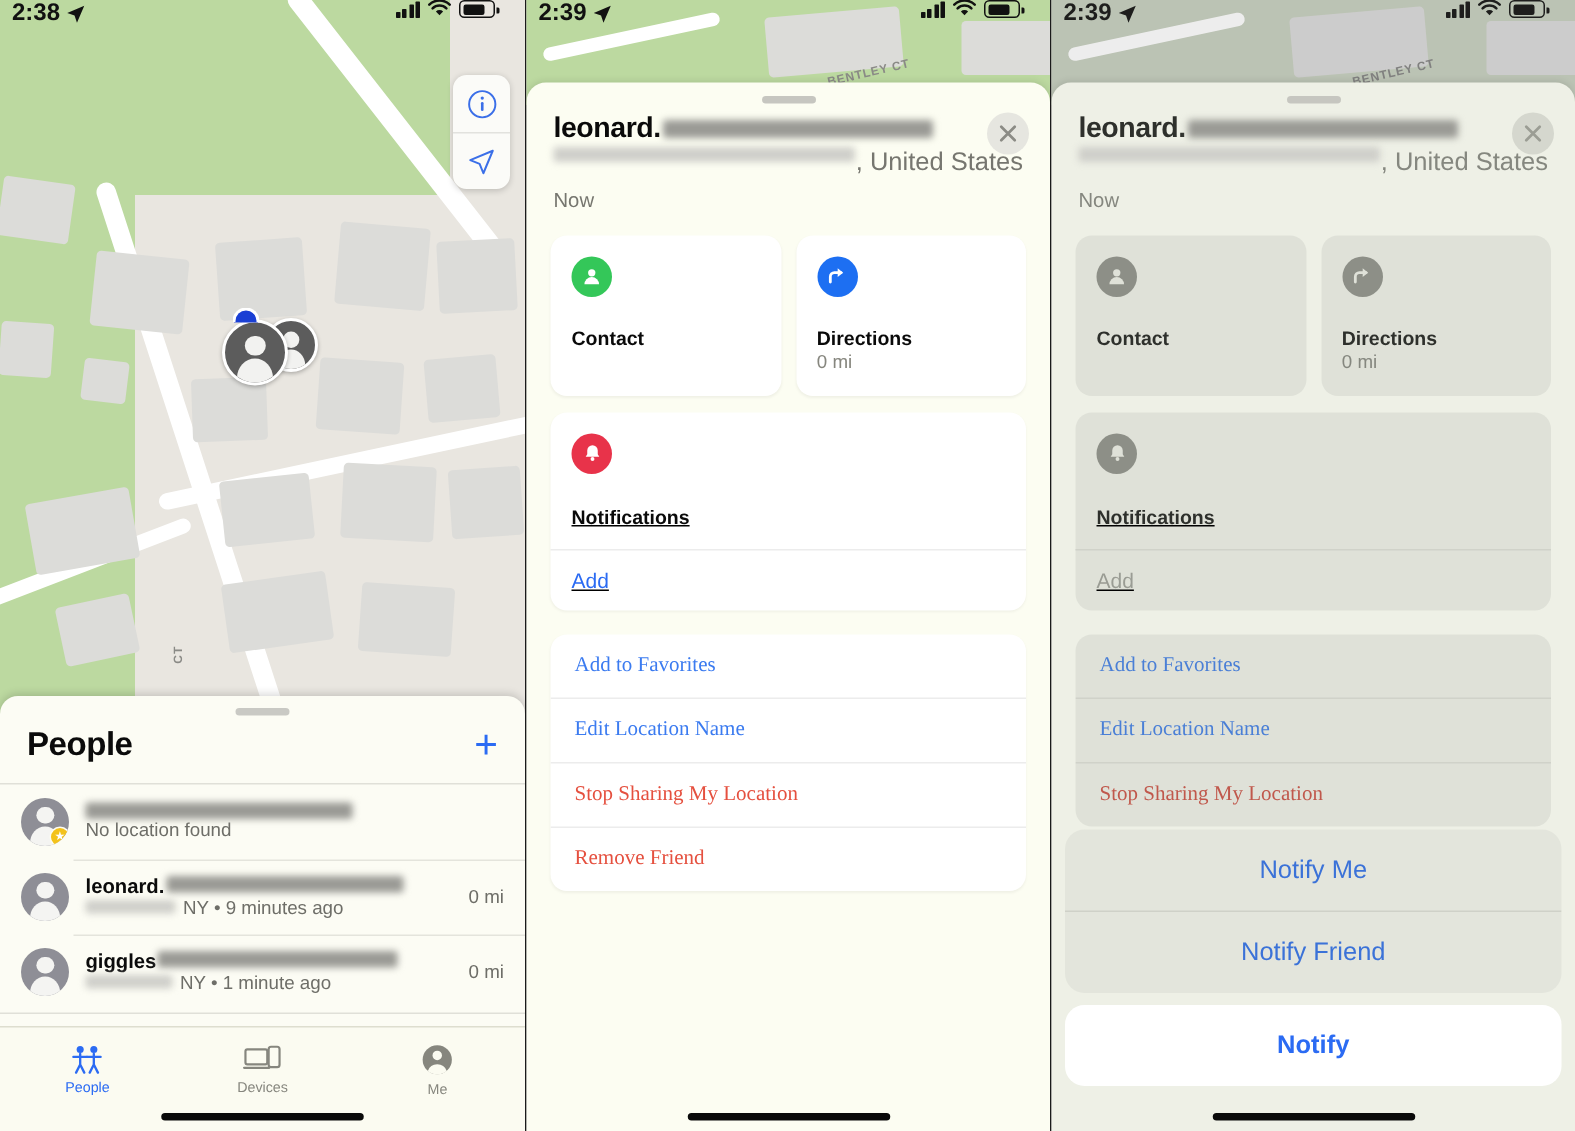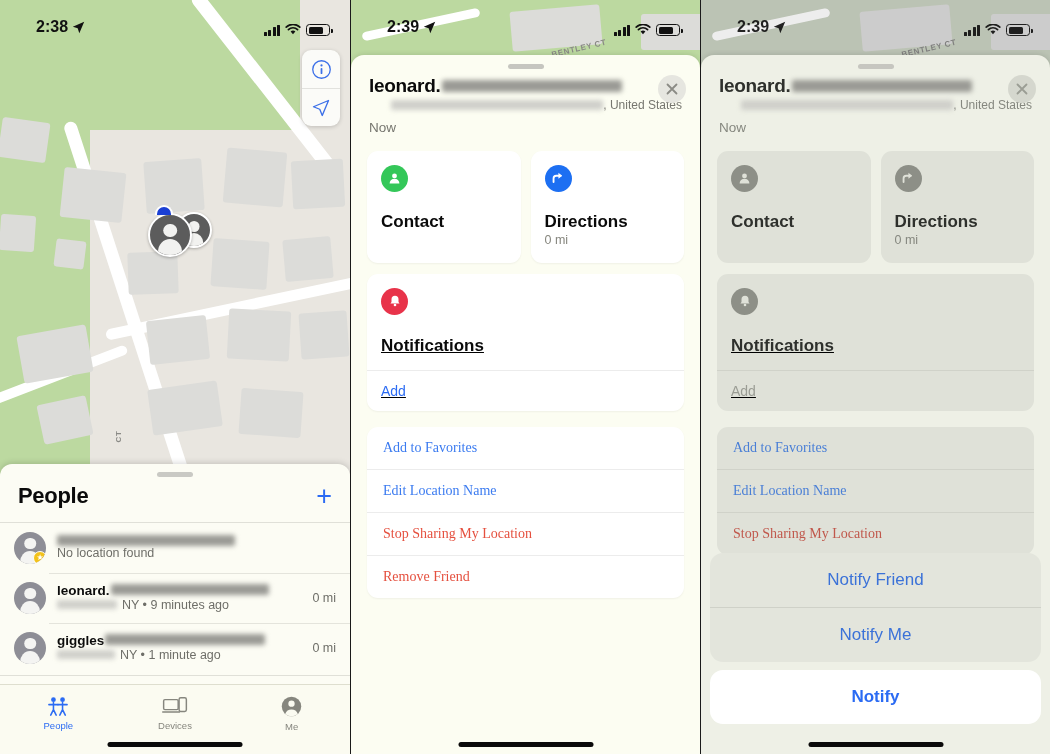--- a/index.html
+++ b/index.html
@@ -18,22 +18,22 @@
   .road { position:absolute; background:#ffffff; }
   .bldg { position:absolute; background:#dcdcd9; border-radius:3px; }
   .roadlabel {
     position:absolute; font-size:8px; color:#8a8a86; letter-spacing:.6px;
     font-weight:600; white-space:nowrap;
   }
 
   
   .statusbar {
     position:absolute; top:0; left:0; right:0; height:36px;
-    display:flex; align-items:flex-end; justify-content:space-between;
-    padding:0 20px 0 36px; z-index:40; pointer-events:none;
+    display:flex; align-items:flex-start; justify-content:space-between;
+    padding:0 20px 0 8px; z-index:40; pointer-events:none;
   }
   .sb-time { font-size:16px; font-weight:700; color:#111; display:flex; align-items:center; gap:4px; }
   .sb-right { display:flex; align-items:center; gap:5px; }
   .bars { display:flex; align-items:flex-end; gap:1.5px; height:11px; }
   .bars i { display:block; width:3px; background:#111; border-radius:.5px; }
   .bars i:nth-child(1){height:4px} .bars i:nth-child(2){height:6px}
   .bars i:nth-child(3){height:8.5px} .bars i:nth-child(4){height:11px}
   .batt { width:24px; height:12px; border:1.6px solid #111; border-radius:3.5px; position:relative; padding:1.5px; }
   .batt::after { content:""; position:absolute; right:-3.5px; top:3.5px; width:2px; height:4px; background:#111; border-radius:0 1px 1px 0; }
   .batt b { display:block; height:100%; width:78%; background:#111; border-radius:1.5px; }
@@ -96,33 +96,33 @@
   .home-ind { position:absolute; bottom:7px; left:50%; transform:translateX(-50%);
               width:135px; height:5px; border-radius:3px; background:#0a0a0a; z-index:60; }
 
   
   .detail { position:absolute; left:0; right:0; top:55px; bottom:0; background:#fcfdf2;
             border-radius:13px 13px 0 0; z-index:30; box-shadow:0 -1px 5px rgba(0,0,0,.10); }
   .detail .grabber { background:#c6c6c0; margin-top:9px; }
   .d-head { padding:6px 18px 0; position:relative; }
   .d-title { font-size:19px; font-weight:700; color:#0a0a0a; display:flex; align-items:center;
              white-space:nowrap; letter-spacing:-.3px; }
-  .d-addr { font-size:12px; color:#76766f; display:flex; align-items:center; justify-content:flex-end;
+  .d-addr { font-size:17px; color:#76766f; display:flex; align-items:flex-start; justify-content:flex-end;
             white-space:nowrap; margin-top:1px; }
   .d-now { font-size:13.5px; color:#76766f; margin-top:8px; }
   .closebtn { position:absolute; right:14px; top:6px; width:28px; height:28px; border-radius:50%;
               background:#e6e6e0; display:flex; align-items:center; justify-content:center; }
   .closebtn svg { display:block; }
 
   .cards { display:flex; gap:10px; padding:16px 16px 0; }
   .card { flex:1; background:#ffffff; border-radius:11px; padding:14px 14px 16px; min-height:92px;
           box-shadow:0 1px 2px rgba(0,0,0,.05); }
   .c-ic { width:27px; height:27px; border-radius:50%; display:flex; align-items:center;
           justify-content:center; margin-bottom:20px; }
-  .c-title { font-size:17px; font-weight:700; color:#0a0a0a; }
+  .c-title { font-size:13px; font-weight:700; color:#0a0a0a; }
   .c-sub { font-size:12.5px; color:#86867e; margin-top:1px; }
 
   .notif { margin:11px 16px 0; background:#fff; border-radius:11px; box-shadow:0 1px 2px rgba(0,0,0,.05);text-decoration:underline; }
   .notif-top { padding:14px 14px 14px; }
   .notif-top .c-ic { margin-bottom:21px; }
   .notif-row { padding:12px 14px; font-size:14px; color:#2b6bf3; border-top:1px solid #ececec; }
 
   .actions { margin:16px 16px 0; background:#fff; border-radius:11px; overflow:hidden;
              box-shadow:0 1px 2px rgba(0,0,0,.05);font-family:Liberation Serif, serif; }
   .act { padding:13px 16px; font-size:14px; color:#3b7bf0; }
@@ -501,21 +501,21 @@
 
       <div class="actions">
         <div class="act">Add to Favorites</div>
         <div class="act">Edit Location Name</div>
         <div class="act danger">Stop Sharing My Location</div>
       </div>
     </div>
 
     <div class="sheet-overlay">
       <div class="as-group">
+        <div class="as-item">Notify Me</div>
         <div class="as-item">Notify Friend</div>
-        <div class="as-item">Notify Me</div>
       </div>
       <div class="as-cancel">Notify</div>
     </div>
     <div class="home-ind"></div>
   </div>
 
 </div>
 
 </body></html>

